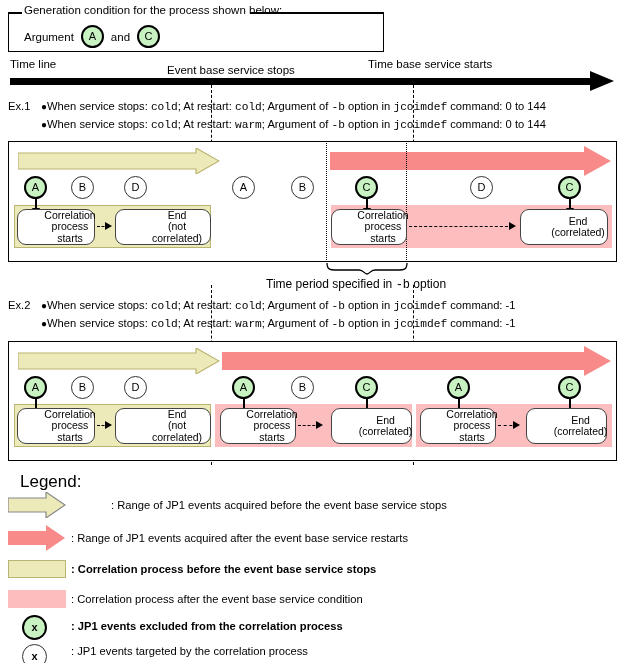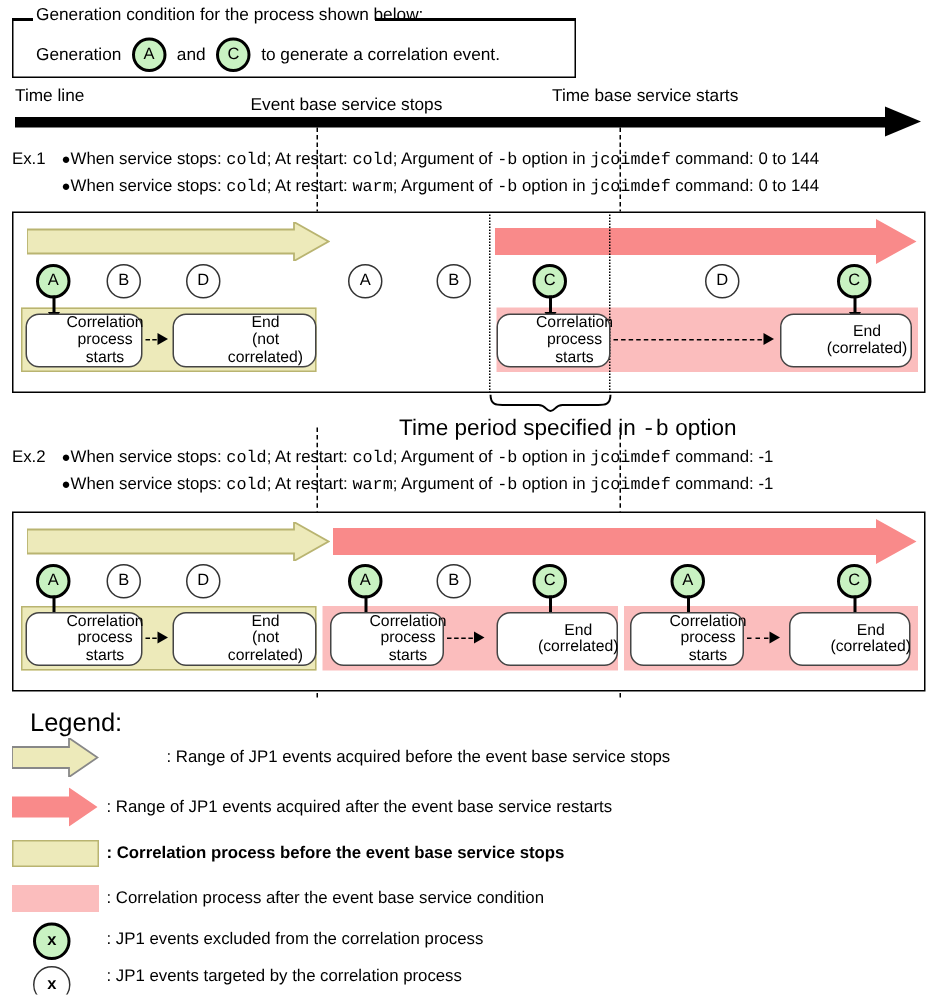--- a/index.html
+++ b/index.html
@@ -39,39 +39,38 @@
         display:flex;align-items:center;justify-content:center;text-align:center;
         font-size:10.5px;line-height:11.5px;box-sizing:border-box;padding-left:28px;}
   .dashline{position:absolute;border-top:1.4px dashed #000;}
   .arrowhead{position:absolute;width:0;height:0;border-left:7px solid #000;
              border-top:4px solid transparent;border-bottom:4px solid transparent;}
   .stem{position:absolute;width:0;height:0;}
   .stem:before{content:"";position:absolute;left:-1px;top:0;width:1.6px;height:13px;background:#000;}
   .stem:after{content:"";position:absolute;left:-4px;top:11px;width:0;height:0;
               border-top:7px solid #000;border-left:4px solid transparent;border-right:4px solid transparent;}
   
-  #brace-lbl{font-size:15px;white-space:nowrap;}
+  #brace-lbl{font-size:12px;white-space:nowrap;}
   
   #legend-title{left:8px;top:472px;font-size:17px;margin-left:12px;}
   .lg-txt{position:absolute;font-size:11.2px;white-space:nowrap;}
   .sw{position:absolute;box-sizing:border-box;}
 </style>
 </head>
 <body>
 
 <div class="abs" id="cond-box"></div>
 <div class="abs" id="cond-top-left"></div>
 <div class="abs" id="cond-top-right"></div>
 <div class="abs" id="cond-title">Generation condition for the process shown below:</div>
 <div class="abs" id="cond-line">
-  <span>Generation</span>
+  <span>Argument</span>
   <span class="ev on sz" style="margin:0 7px;">A</span>
   <span>and</span>
   <span class="ev on sz" style="margin:0 7px;">C</span>
-  <span>to generate a correlation event.</span>
 </div>
 
 <div class="abs tl-lbl" style="left:10px;top:58px;">Time line</div>
 <div class="abs tl-lbl" style="left:167px;top:64px;">Event base service stops</div>
 <div class="abs tl-lbl" style="left:368px;top:58px;">Time base service starts</div>
 <div class="abs" id="tl-bar"></div>
 <div class="abs" id="tl-head"></div>
 
 <div class="vdash" style="left:211px;top:85px;height:177px;"></div>
 <div class="vdash" style="left:413px;top:85px;height:177px;"></div>
@@ -233,13 +232,13 @@
 <div class="sw" style="left:8px;top:560px;width:58px;height:18px;background:#edeaba;border:1px solid #b9b471;"></div>
 <div class="lg-txt" style="left:71px;top:563px;font-weight:bold;">: Correlation process before the event base service stops</div>
 
 <div class="sw" style="left:8px;top:590px;width:58px;height:18px;background:#fbbdbd;"></div>
 <div class="lg-txt" style="left:71px;top:593px;">: Correlation process after the event base service condition</div>
 
 <div class="abs ev on" style="left:22px;top:615px;width:25px;height:25px;font-weight:bold;">x</div>
 <div class="lg-txt" style="left:71px;top:645px;">: JP1 events targeted by the correlation process</div>
 
 <div class="abs ev off" style="left:22px;top:644px;width:25px;height:25px;font-weight:bold;">x</div>
-<div class="lg-txt" style="left:71px;top:620px;">: JP1 events excluded from the correlation process</div>
+<div class="lg-txt" style="left:71px;top:620px;font-weight:bold;">: JP1 events excluded from the correlation process</div>
 
 </body></html>

